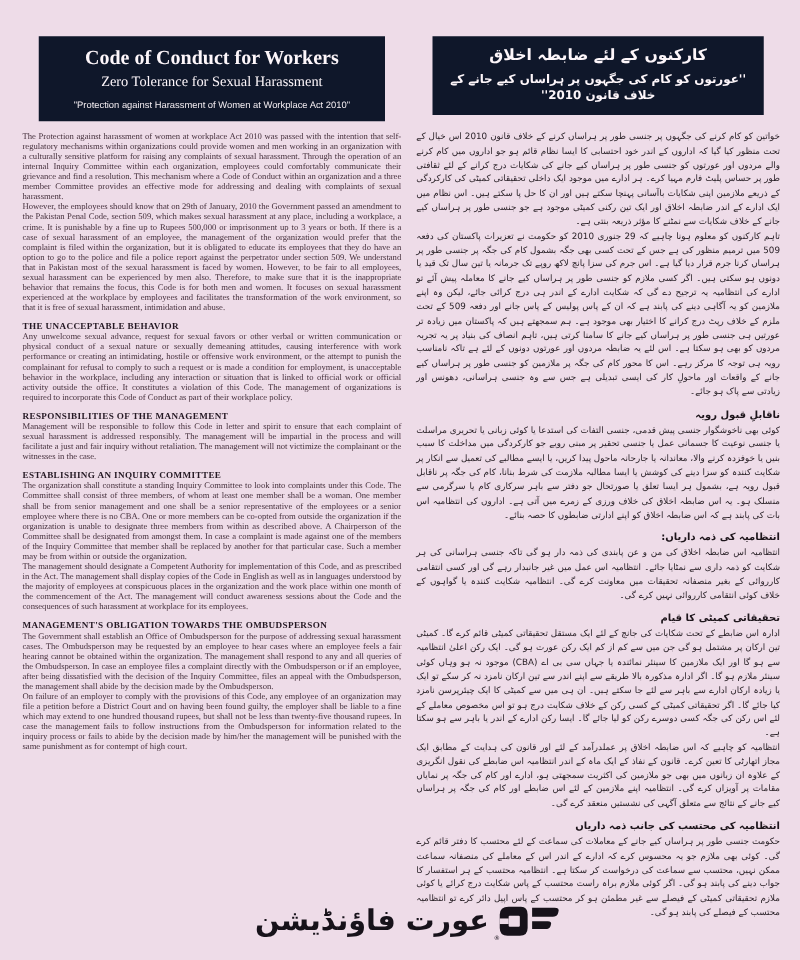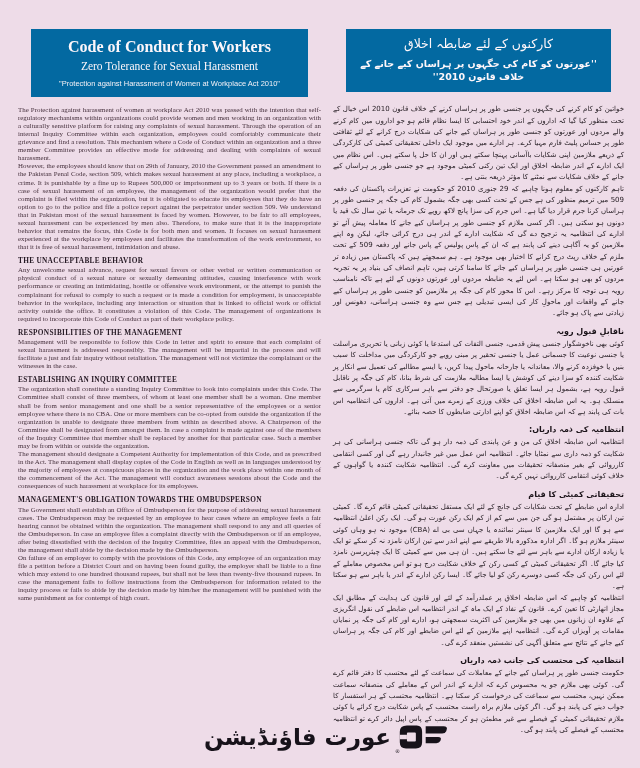--- a/index.html
+++ b/index.html
@@ -2,26 +2,26 @@
 <html lang="en"><head>
 <meta charset="utf-8">
 <style>
   html,body{margin:0;padding:0;}
   body{background:#e4cfdc;font-family:"Liberation Sans",sans-serif;}
   .page{position:relative;width:640px;height:768px;background:#eedce8;overflow:hidden;margin:0 auto;}
   .cols{display:flex;gap:12px;padding:10px 16px 0 18px;}
   .col-en{width:303px;flex:0 0 303px;}
   .col-ur{width:291px;flex:0 0 291px;}
 
-  .header-box{background:#0369a1;color:#fdf6fa;text-align:center;margin:19px 13px 9px 13px;padding:8px 5px 9px 5px;}
+  .header-box{background:#0f172a;color:#fdf6fa;text-align:center;margin:19px 13px 9px 13px;padding:8px 5px 9px 5px;}
   .h-en-title{font-family:"Liberation Serif",serif;font-weight:bold;font-size:16px;line-height:1.25;}
   .h-en-sub{font-family:"Liberation Serif",serif;font-size:11.5px;margin-top:3px;line-height:1.2;}
   .h-en-act{font-family:"Liberation Sans",sans-serif;font-size:7.5px;margin-top:5px;line-height:1.2;opacity:.96;}
   .header-box.ur{direction:rtl;padding-top:7px;}
-  .h-ur-title{font-family:"DejaVu Sans",sans-serif;font-weight:normal;font-size:12.5px;line-height:1.35;}
+  .h-ur-title{font-family:"DejaVu Sans",sans-serif;font-weight:bold;font-size:12.5px;line-height:1.35;}
   .h-ur-sub{font-family:"DejaVu Sans",sans-serif;font-size:8px;margin-top:4px;line-height:1.4;}
   .h-ur-act{font-family:"DejaVu Sans",sans-serif;font-weight:bold;font-size:9.5px;margin-top:4px;line-height:1.4;}
 
   .body-en{font-family:"Liberation Serif",serif;font-size:6.9px;line-height:1.17;text-align:justify;color:#45303c;}
   .body-en p{margin:0;}
   .body-en h4{font-family:"Liberation Serif",serif;font-weight:bold;font-size:7.3px;letter-spacing:.3px;color:#241823;margin:5px 0 1px 0;line-height:1.25;}
   .body-en h4:empty{display:none;}
 
   .body-ur{direction:rtl;font-family:"DejaVu Sans",sans-serif;font-size:7px;line-height:1.62;text-align:justify;color:#241c22;margin-top:12px;}
   .body-ur p{margin:0;}

